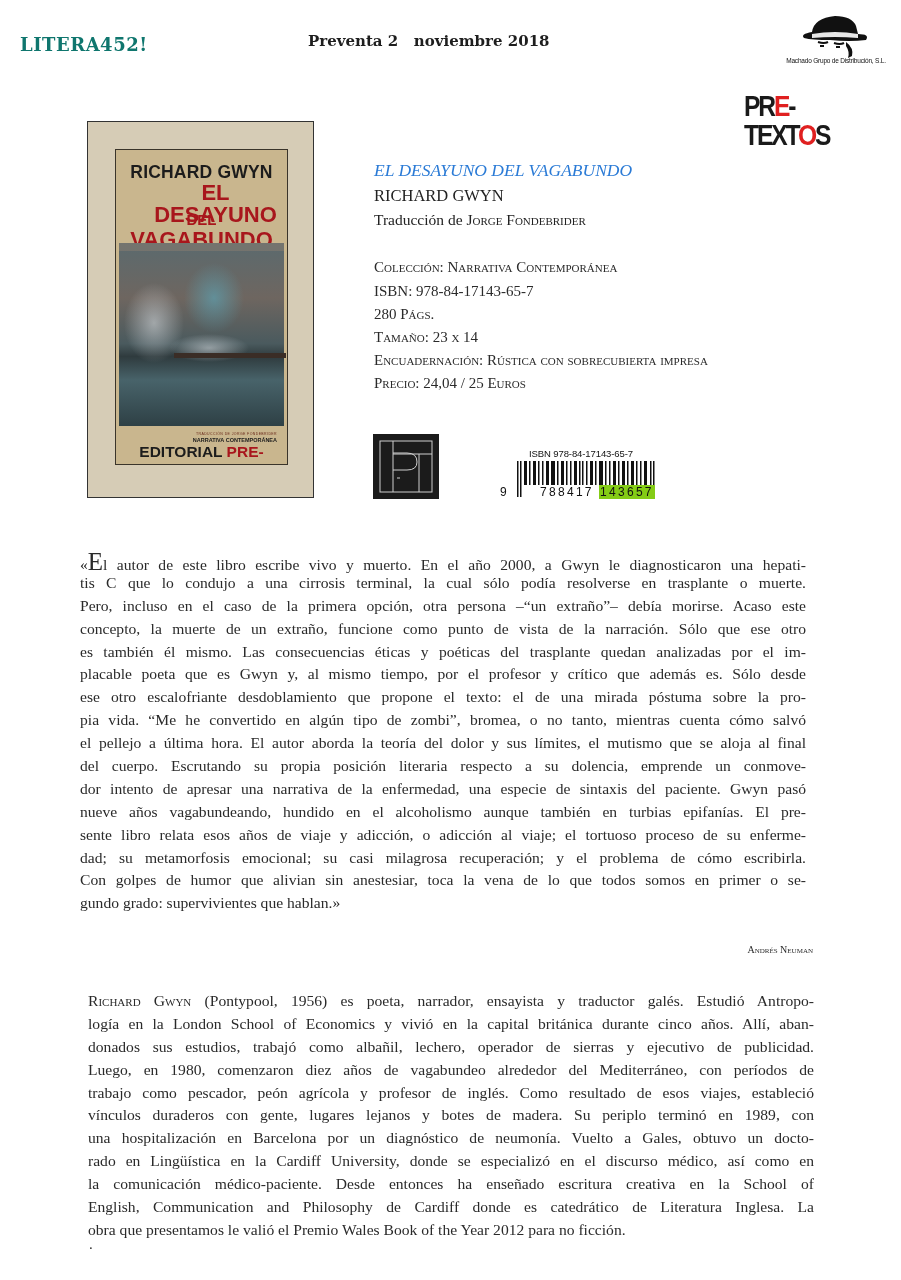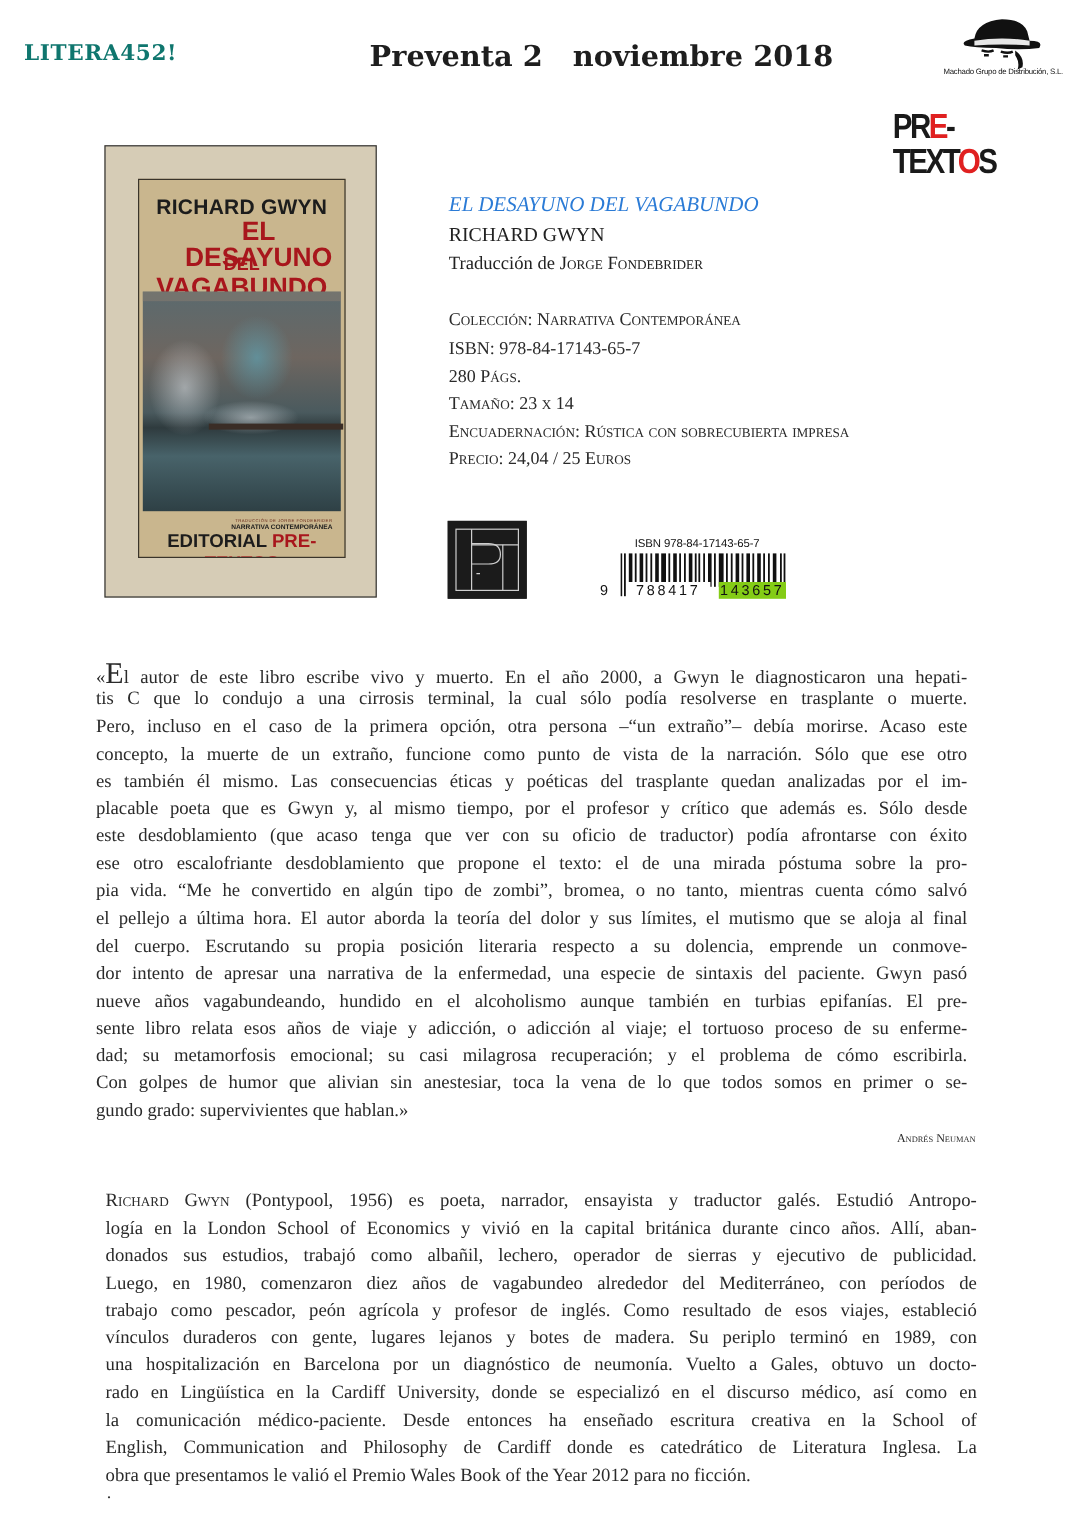--- a/index.html
+++ b/index.html
@@ -1,20 +1,20 @@
 <!DOCTYPE html>
 <html><head>
 <meta charset="utf-8">
 <style>
   * { box-sizing: border-box; margin: 0; padding: 0; }
   html, body { width: 901px; height: 1280px; background: #ffffff; overflow: hidden; }
   body { position: relative; font-family: "Liberation Serif", "DejaVu Serif", serif; color: #222; }
 
   .hdr-left { position: absolute; left: 20px; top: 34px; font-family: "DejaVu Serif", serif; font-weight: bold; font-size: 18px; letter-spacing: 0.5px; color: #0f766e; }
-  .hdr-center { position: absolute; left: 308px; top: 32px; font-family: "DejaVu Serif", serif; font-weight: bold; font-size: 24px; color: #1e1e1e; white-space: pre; }
+  .hdr-center { position: absolute; left: 308px; top: 32px; font-family: "DejaVu Serif", serif; font-weight: bold; font-size: 15px; color: #1e1e1e; white-space: pre; }
 
   .machado { position: absolute; left: 790px; top: 12px; width: 90px; height: 62px; }
   .machado-caption { position: absolute; left: 786px; top: 57px; width: 100px; font-family: "Liberation Sans", sans-serif; font-size: 6.5px; color: #111; text-align: center; letter-spacing: -0.2px; }
 
   .pretextos-logo { position: absolute; left: 744px; top: 92px; font-family: "Liberation Sans", sans-serif; font-weight: bold; font-size: 29px; letter-spacing: -2.5px; color: #1a1a1a; transform: scaleX(0.85); transform-origin: left top; line-height: 1; }
   .pretextos-logo .red { color: #e02020; }
 
   
   .cover { position: absolute; left: 87px; top: 121px; width: 227px; height: 377px; background: #d6ccb6; border: 1px solid #333; }
   .cover-inner { position: absolute; left: 27px; top: 27px; width: 173px; height: 316px; background: #c9b68e; border: 1px solid #3a342a; overflow: hidden; }
@@ -40,21 +40,21 @@
   .book-translator { position: absolute; left: 374px; top: 211px; font-size: 15.5px; color: #222; white-space: nowrap; }
   .book-translator .sc, .meta .sc { font-variant: small-caps; }
   .meta { position: absolute; left: 374px; white-space: nowrap; font-size: 15px; color: #2a2a2a; }
   .meta.sc-all { font-variant: small-caps; }
 
   .pt-logo { position: absolute; left: 373px; top: 434px; width: 66px; height: 65px; background: #1b1b1b; }
   .barcode-box { position: absolute; left: 495px; top: 448px; width: 165px; height: 56px; }
   .isbn-label { position: absolute; left: 34px; top: 0; font-family: "Liberation Sans", sans-serif; font-size: 9.5px; color: #111; letter-spacing: -0.1px; }
   .bars { position: absolute; left: 22px; top: 13px; width: 140px; height: 36px; }
   .barcode-first { position: absolute; left: 5px; top: 37px; font-family: "Liberation Sans", sans-serif; font-size: 12px; color: #111; }
-  .barcode-digits1 { position: absolute; left: 27px; top: 37px; font-family: "Liberation Sans", sans-serif; font-size: 12px; letter-spacing: 2.3px; color: #111; background: #fff; padding: 0 8px; }
+  .barcode-digits1 { position: absolute; left: 27px; top: 37px; font-family: "Liberation Sans", sans-serif; font-size: 12px; letter-spacing: 2.3px; color: #111; background: #fff; padding: 0 18px; }
   .barcode-digits2 { position: absolute; left: 104px; top: 37px; font-family: "Liberation Sans", sans-serif; font-size: 12px; letter-spacing: 2.3px; color: #111; background: #84cc16; padding: 0 1px; }
 
   
   .review { position: absolute; left: 80px; top: 549px; width: 726px; font-size: 15.6px; line-height: 22.9px; color: #2a2a2a; text-align: justify; hyphens: manual; }
   .review .line { display: block; text-align: justify; text-align-last: justify; white-space: nowrap; height: 22.9px; }
   .review .line.last { text-align-last: left; }
   .dropcap { font-size: 25px; line-height: 1; }
   .review-author { position: absolute; right: 88px; top: 944px; font-size: 10px; font-variant: small-caps; color: #2a2a2a; }
 
   .bio { position: absolute; left: 88px; top: 990px; width: 726px; font-size: 15.6px; line-height: 22.9px; color: #2a2a2a; }
@@ -160,21 +160,20 @@
   <div class="barcode-digits2">143657</div>
 </div>
 
 <div class="review">
   <span class="line"><span>«</span><span class="dropcap">E</span><span>l autor de este libro escribe vivo y muerto. En el año 2000, a Gwyn le diagnosticaron una hepati-</span></span>
   <span class="line">tis C que lo condujo a una cirrosis terminal, la cual sólo podía resolverse en trasplante o muerte.</span>
   <span class="line">Pero, incluso en el caso de la primera opción, otra persona –“un extraño”– debía morirse. Acaso este</span>
   <span class="line">concepto, la muerte de un extraño, funcione como punto de vista de la narración. Sólo que ese otro</span>
   <span class="line">es también él mismo. Las consecuencias éticas y poéticas del trasplante quedan analizadas por el im-</span>
   <span class="line">placable poeta que es Gwyn y, al mismo tiempo, por el profesor y crítico que además es. Sólo desde</span>
-  <span class="line">este desdoblamiento (que acaso tenga que ver con su oficio de traductor) podía afrontarse con éxito</span>
   <span class="line">ese otro escalofriante desdoblamiento que propone el texto: el de una mirada póstuma sobre la pro-</span>
   <span class="line">pia vida. “Me he convertido en algún tipo de zombi”, bromea, o no tanto, mientras cuenta cómo salvó</span>
   <span class="line">el pellejo a última hora. El autor aborda la teoría del dolor y sus límites, el mutismo que se aloja al final</span>
   <span class="line">del cuerpo. Escrutando su propia posición literaria respecto a su dolencia, emprende un conmove-</span>
   <span class="line">dor intento de apresar una narrativa de la enfermedad, una especie de sintaxis del paciente. Gwyn pasó</span>
   <span class="line">nueve años vagabundeando, hundido en el alcoholismo aunque también en turbias epifanías. El pre-</span>
   <span class="line">sente libro relata esos años de viaje y adicción, o adicción al viaje; el tortuoso proceso de su enferme-</span>
   <span class="line">dad; su metamorfosis emocional; su casi milagrosa recuperación; y el problema de cómo escribirla.</span>
   <span class="line">Con golpes de humor que alivian sin anestesiar, toca la vena de lo que todos somos en primer o se-</span>
   <span class="line last">gundo grado: supervivientes que hablan.»</span>

